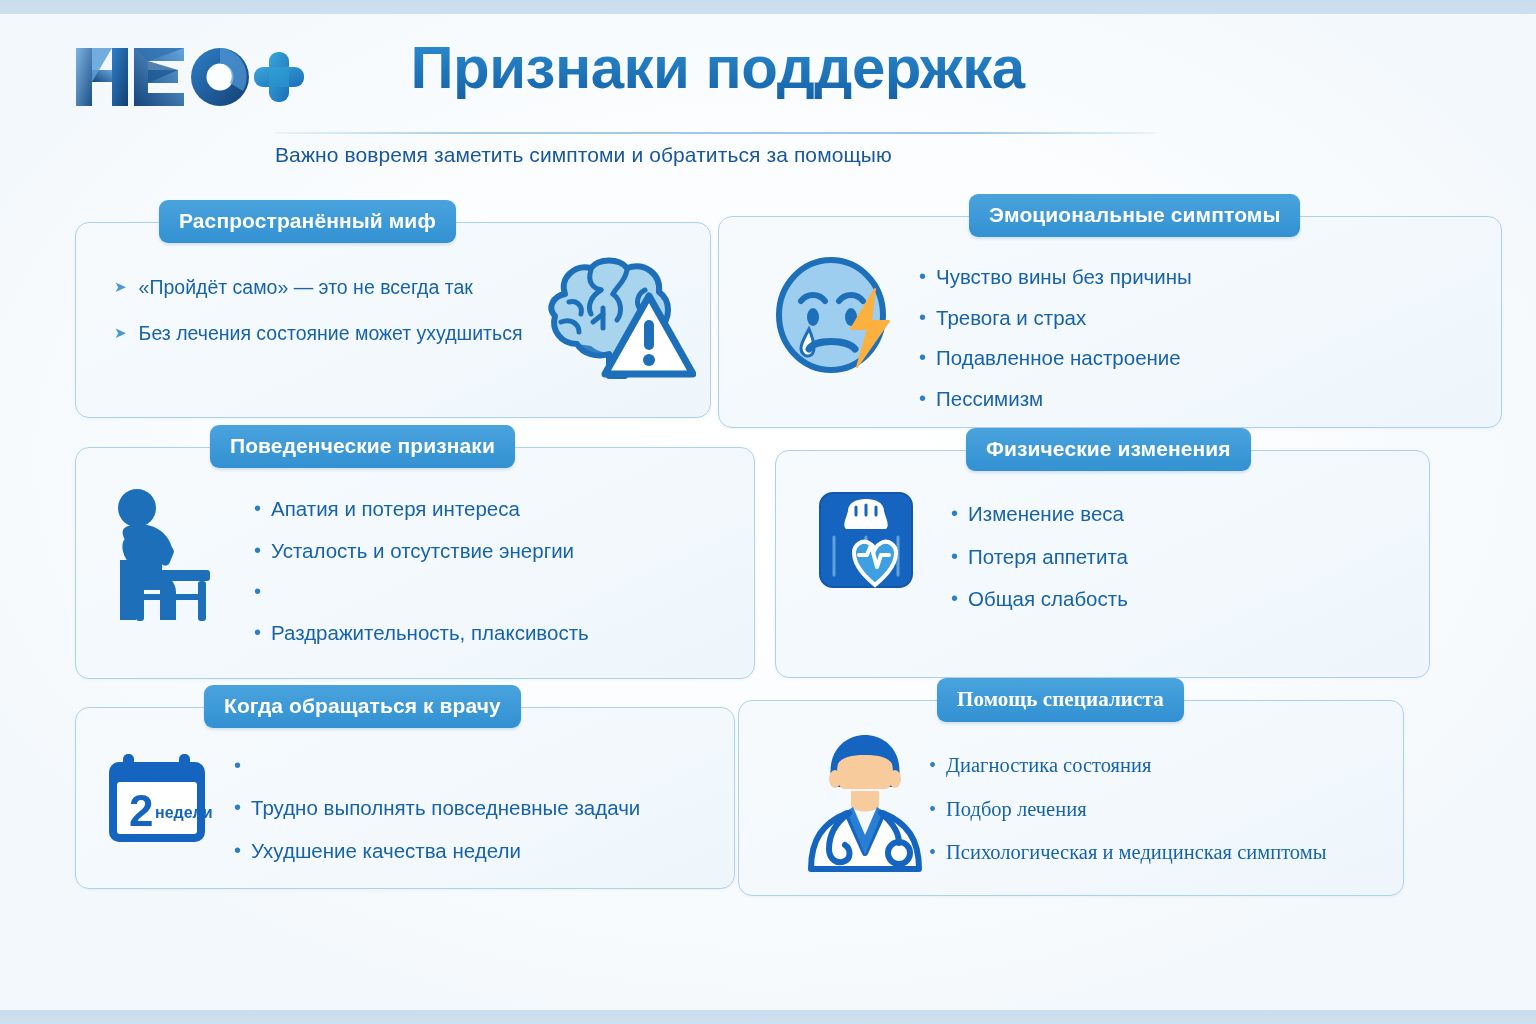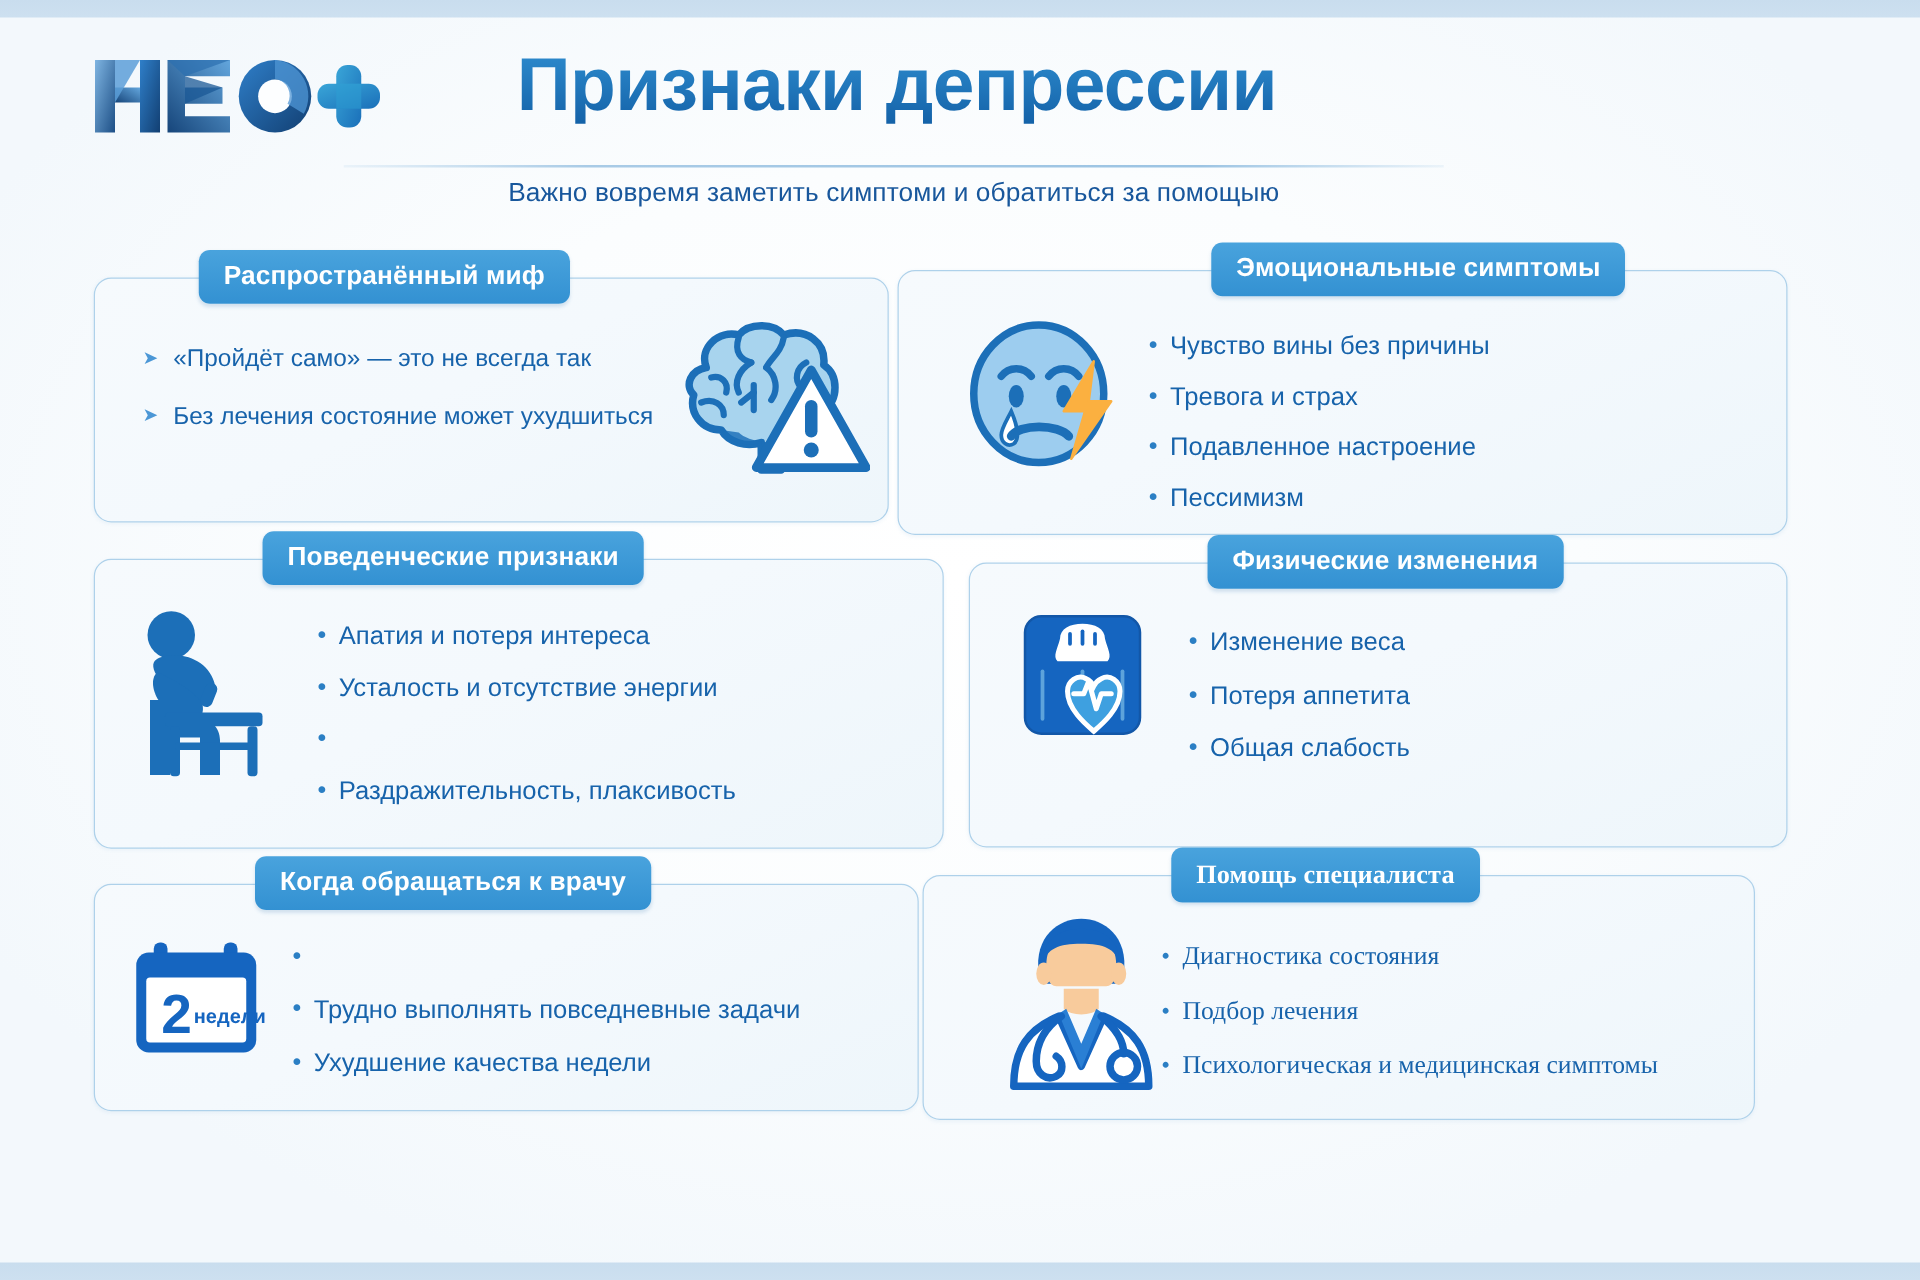--- a/index.html
+++ b/index.html
@@ -48,21 +48,20 @@
   .title-rule {
     position: absolute;
     left: 275px; top: 118px;
     width: 880px; height: 2px;
     background: linear-gradient(90deg, rgba(160,200,230,0.15) 0%, #a9cbe6 22%, #9cc4e3 78%, rgba(160,200,230,0.15) 100%);
   }
   .subtitle {
     position: absolute;
     left: 275px; top: 129px;
     width: 880px;
-    text-align: center;
     font-size: 21px;
     font-weight: 400;
     color: #18579c;
     letter-spacing: 0.1px;
   }
 
   
   .card {
     position: absolute;
     border: 1.5px solid #aed1ea;
@@ -104,21 +103,21 @@
     margin-right: 12px;
     font-size: 15px;
     line-height: 1.6;
   }
   .bullet.myth { font-size: 19.5px; color: #1763ab; }
 
   .icon-box { position: absolute; }
 
   
   #card-myth      { left: 75px;  top: 222px; width: 636px; height: 196px; }
-  #card-emotional { left: 718px; top: 216px; width: 712px; height: 212px; }
+  #card-emotional { left: 718px; top: 216px; width: 784px; height: 212px; }
   #card-behavior  { left: 75px;  top: 447px; width: 680px; height: 232px; }
   #card-physical  { left: 775px; top: 450px; width: 655px; height: 228px; text-decoration: underline; }
   #card-doctor    { left: 75px;  top: 707px; width: 660px; height: 182px; }
   #card-help      { left: 738px; top: 700px; width: 666px; height: 196px; font-family: Liberation Serif, serif; }
 </style>
 </head>
 <body>
 
 <div class="page">
 
@@ -162,21 +161,21 @@
         <path d="M148 6 A29 29 0 0 1 171 49 L158 41 A13.5 13.5 0 0 0 148 21 Z" fill="#4f96d4" opacity="0.75"></path>
 
         <g fill="url(#lgD)">
           <rect x="197" y="10" width="20" height="50" rx="9"></rect>
           <rect x="182" y="25" width="50" height="20" rx="9"></rect>
         </g>
         <rect x="197" y="25" width="20" height="20" fill="#2e9fd4" opacity="0.55"></rect>
       </svg>
     </div>
 
-    <div class="title">Признаки депрессии</div>
+    <div class="title">Признаки поддержка</div>
     <div class="title-rule"></div>
     <div class="subtitle">Важно вовремя заметить симптоми и обратиться за помощыю</div>
   </div>
 
   <div class="card" id="card-myth">
     <div class="pill" style="left:83px;">Распространённый миф</div>
 
     <div class="bullets" style="left:38px; top:52px;">
       <div class="bullet myth" style="margin-bottom:22px;">
         <span class="arrow">➤</span>

